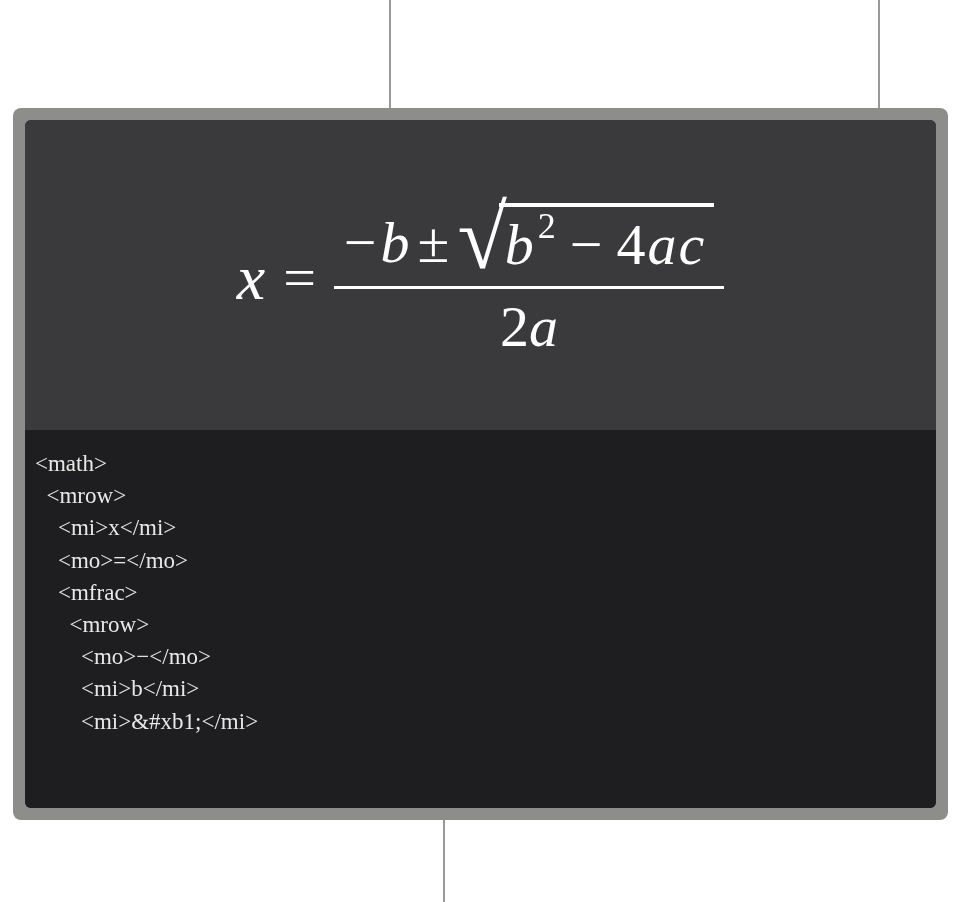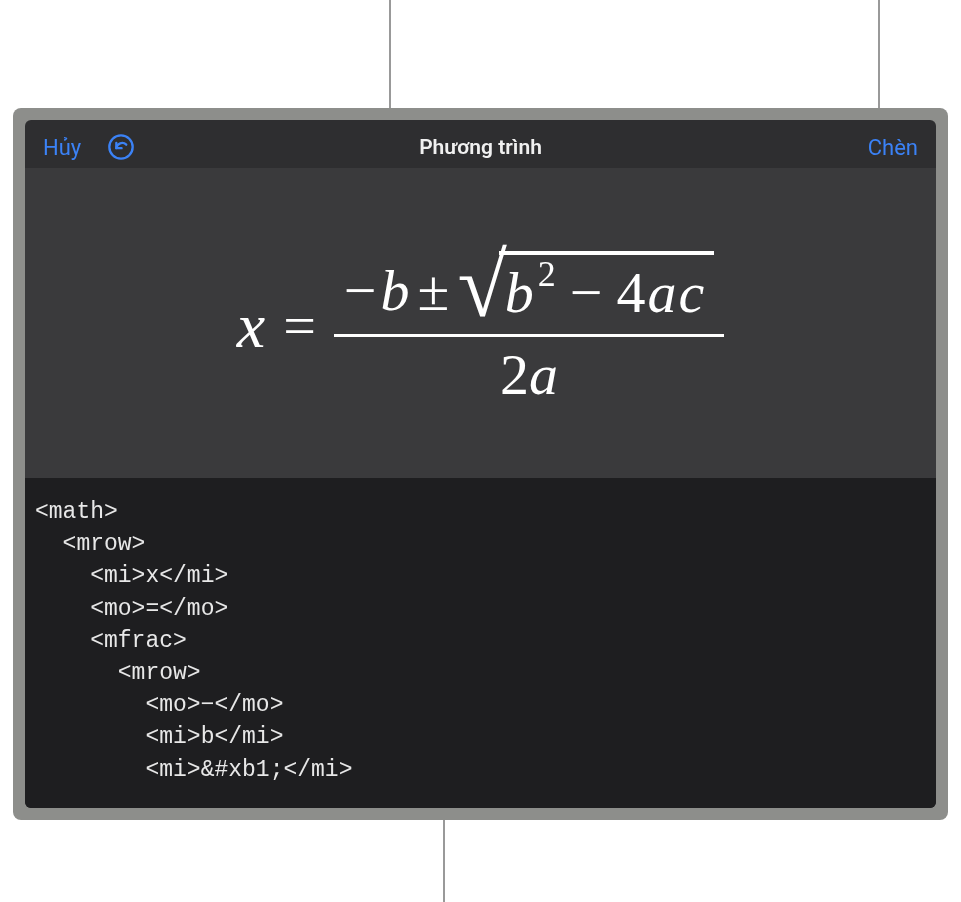--- a/index.html
+++ b/index.html
@@ -188,50 +188,38 @@
     .num4 {
       font-style: normal;
     }
     .den-2 {
       font-style: normal;
     }
     .code-area {
       flex: 1;
       background: #1e1e20;
       color: #e8e8e8;
-      font-family: Liberation Mono, monospace;
+      font-family: Liberation Serif, serif;
       font-size: 23px;
       line-height: 1.4;
       padding: 18px 10px 10px 10px;
       white-space: pre;
       overflow: hidden;
     }
   </style>
 </head>
 <body>
 
 <div class="callout-line-top-left"></div>
 <div class="callout-line-top-right"></div>
 <div class="callout-line-bottom"></div>
 
 <div class="window-frame">
   <div class="window-inner">
 
-    <div class="header">
-      <span class="cancel-btn">Hủy</span>
-      <span class="undo-btn">
-        <svg viewBox="0 0 24 24">
-          <circle cx="12" cy="12" r="10" fill="none" stroke="#3b82f6" stroke-width="2"></circle>
-          <path d="M 8 8.5 L 8 13 L 12.5 13" fill="none" stroke="#3b82f6" stroke-width="2" stroke-linecap="round" stroke-linejoin="round"></path>
-          <path d="M 8 13 A 5 5 0 0 1 16.5 10" fill="none" stroke="#3b82f6" stroke-width="2" stroke-linecap="round"></path>
-        </svg>
-      </span>
-      <span class="title">Phương trình</span>
-      <span class="insert-btn">Chèn</span>
-    </div>
 
     <div class="preview-area">
       <div class="equation">
         <span class="eq-x">x</span>
         <span class="eq-equals">=</span>
         <span class="fraction">
           <span class="numerator">
             <span class="neg">−</span>
             <span>b</span>
             <span class="pm">±</span>

